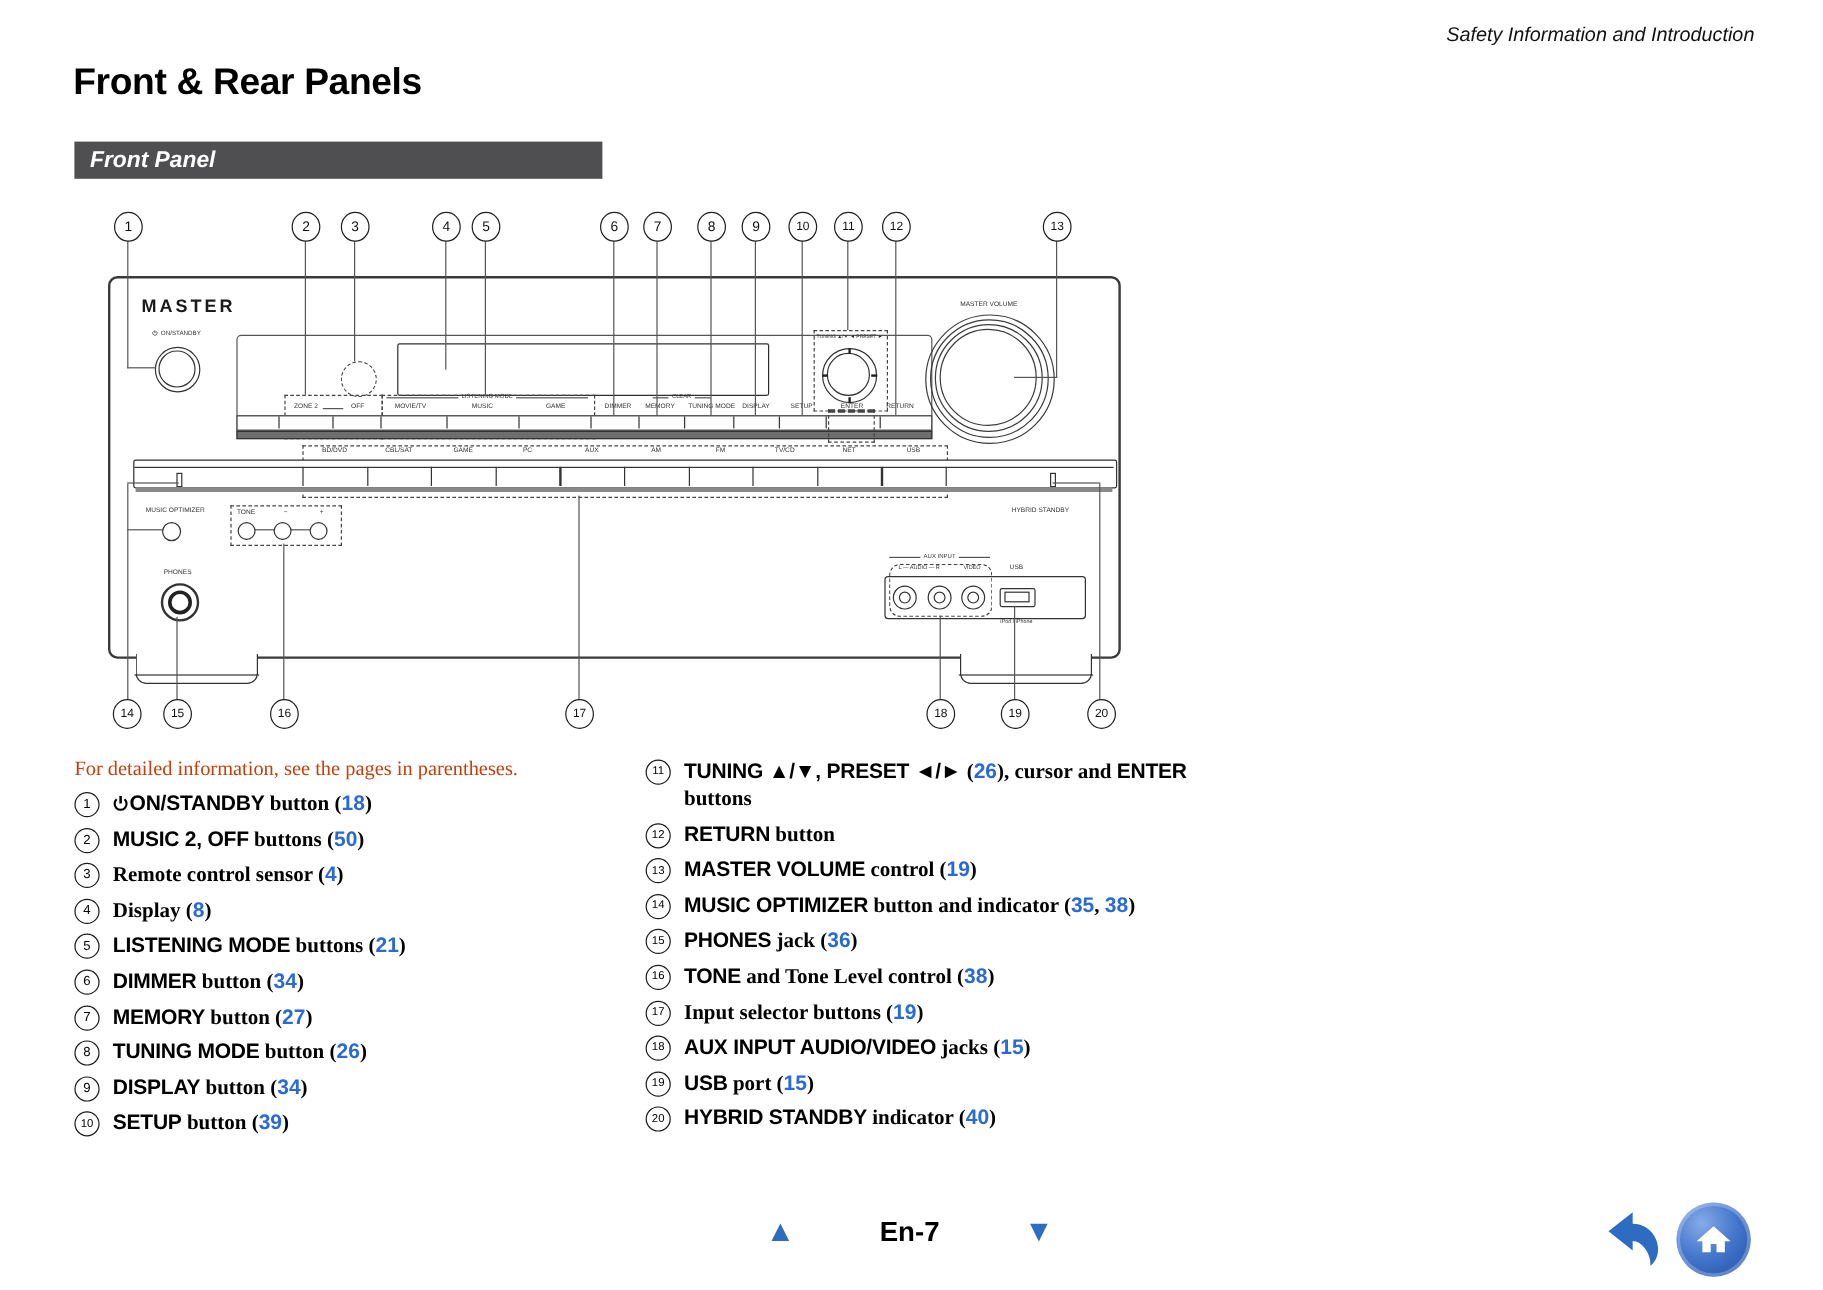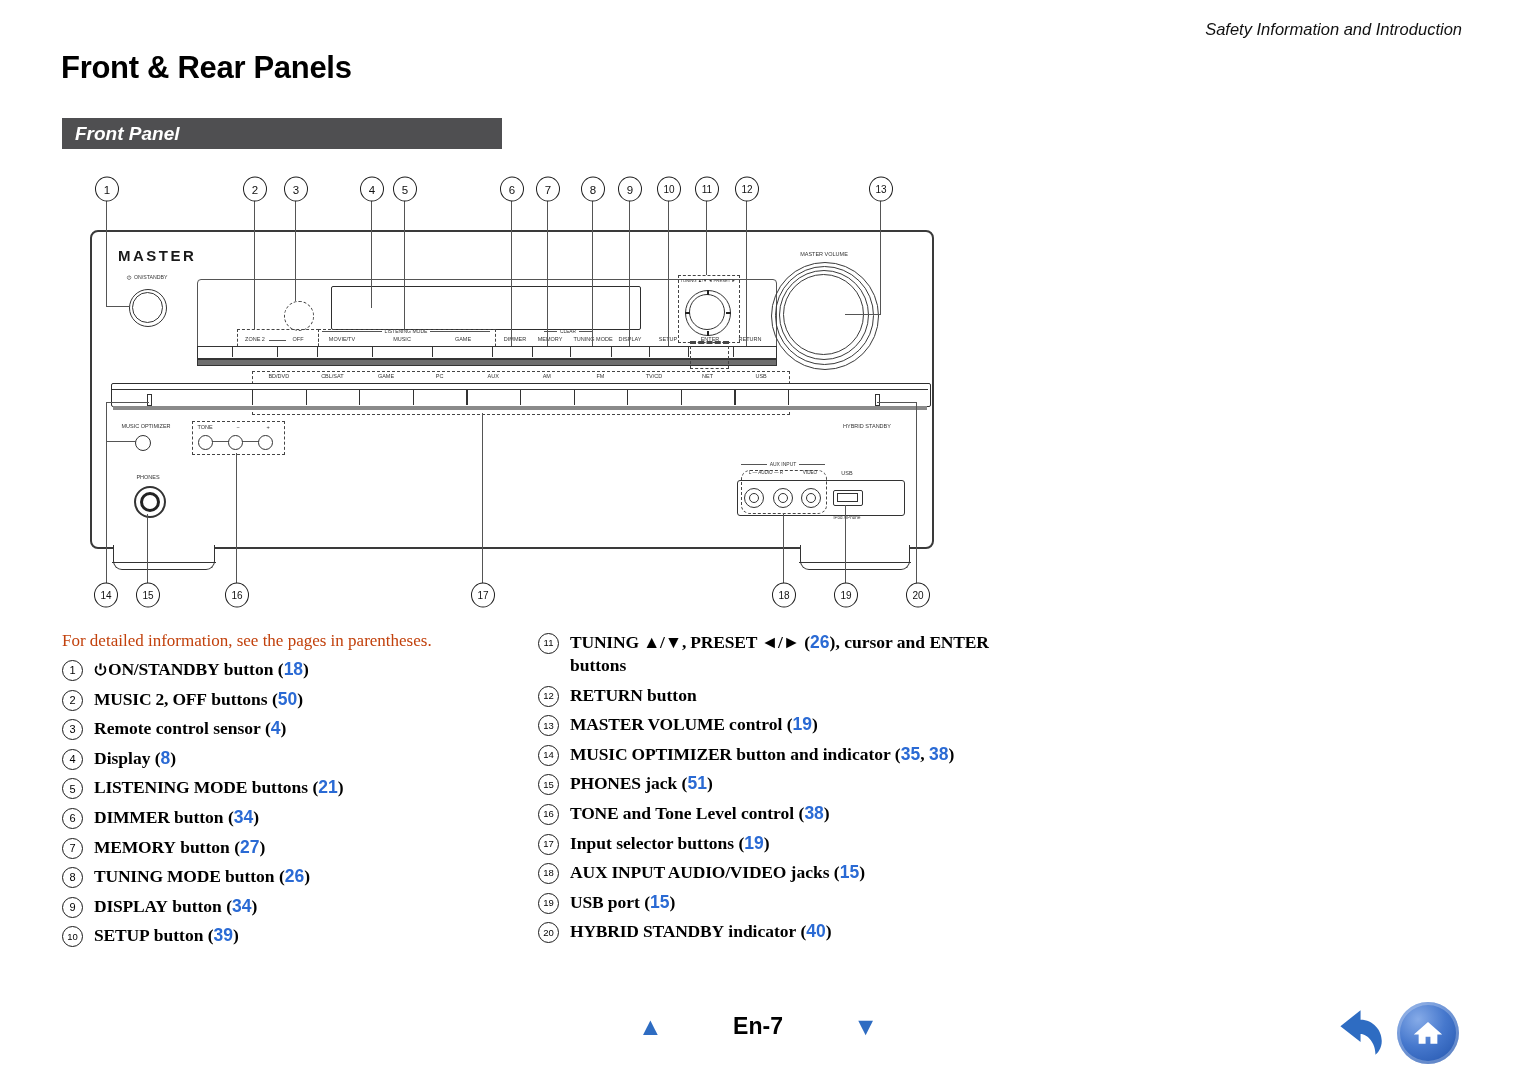--- a/index.html
+++ b/index.html
@@ -27,21 +27,21 @@
   .strip1{position:absolute;left:197px;top:346px;width:578px;height:11px;border:1px solid #333;background:#fdfdfd;}
   .strip2{position:absolute;left:197px;top:359px;width:578px;height:5px;background:#6e6e6e;border:0.8px solid #333;}
   .bar{position:absolute;left:111px;top:383px;width:818px;height:22px;border:1.6px solid #2e2e2e;border-radius:2px;background:#fff;}
   .bar-shadow{position:absolute;left:113px;top:406px;width:814px;height:4px;background:#8a8a8a;}
   .tickmark{position:absolute;width:3px;height:10px;border:1px solid #333;background:#fff;}
   .foot{position:absolute;border:1.6px solid #333;border-top:none;border-radius:0 0 9px 9px;background:#fff;}
   .foot .pad{position:absolute;left:-1.6px;right:-1.6px;bottom:0;height:6px;border-top:1.4px solid #333;}
   .knob-ring{position:absolute;border-radius:50%;border:1.3px solid #3a3a3a;}
   .flexlbl{position:absolute;display:flex;align-items:center;gap:3px;font-size:5px;color:#333;}
   .flexlbl .ln{flex:1;height:1px;background:#555;}
-  .seg-s{font-family:Liberation Serif, serif;font-weight:700;letter-spacing:-0.2px;}
+  .seg-s{font-family:Liberation Sans, sans-serif;font-weight:700;letter-spacing:-0.2px;}
   .seg-t{font-family:"Liberation Serif",serif;font-weight:700;}
   .pg{font-family:"Liberation Sans",sans-serif;font-weight:700;color:#2a6ad4;cursor:pointer;}
   
   .intro{position:absolute;left:62px;top:631px;font-family:"Liberation Serif",serif;font-size:17px;color:#c2410c;}
   .col{position:absolute;width:470px;}
   .col-left{left:62px;top:658px;}
   .col-right{left:538px;top:631px;width:455px;}
   .item{display:flex;margin-bottom:6.5px;font-size:17.5px;line-height:1.32;color:#000;}
   .item .num{flex:0 0 auto;width:19px;height:19px;margin:2px 11px 0 0;border:1.3px solid #1a1a1a;border-radius:50%;
              display:flex;align-items:center;justify-content:center;font-size:11px;font-family:"Liberation Sans",sans-serif;}
@@ -333,21 +333,21 @@
     <div class="item">
       <span class="num" style="font-size: 9.5px;">13</span>
       <span class="txt"><span class="seg-s">MASTER VOLUME</span><span class="seg-t"> control (</span><span class="pg">19</span><span class="seg-t">)</span></span>
     </div>
     <div class="item">
       <span class="num" style="font-size: 9.5px;">14</span>
       <span class="txt"><span class="seg-s">MUSIC OPTIMIZER</span><span class="seg-t"> button and indicator (</span><span class="pg">35</span><span class="seg-t">, </span><span class="pg">38</span><span class="seg-t">)</span></span>
     </div>
     <div class="item">
       <span class="num" style="font-size: 9.5px;">15</span>
-      <span class="txt"><span class="seg-s">PHONES</span><span class="seg-t"> jack (</span><span class="pg">51</span><span class="seg-t">)</span></span>
+      <span class="txt"><span class="seg-s">PHONES</span><span class="seg-t"> jack (</span><span class="pg">36</span><span class="seg-t">)</span></span>
     </div>
     <div class="item">
       <span class="num" style="font-size: 9.5px;">16</span>
       <span class="txt"><span class="seg-s">TONE</span><span class="seg-t"> and Tone Level control (</span><span class="pg">38</span><span class="seg-t">)</span></span>
     </div>
     <div class="item">
       <span class="num" style="font-size: 9.5px;">17</span>
       <span class="txt"><span class="seg-t">Input selector buttons (</span><span class="pg">19</span><span class="seg-t">)</span></span>
     </div>
     <div class="item">

